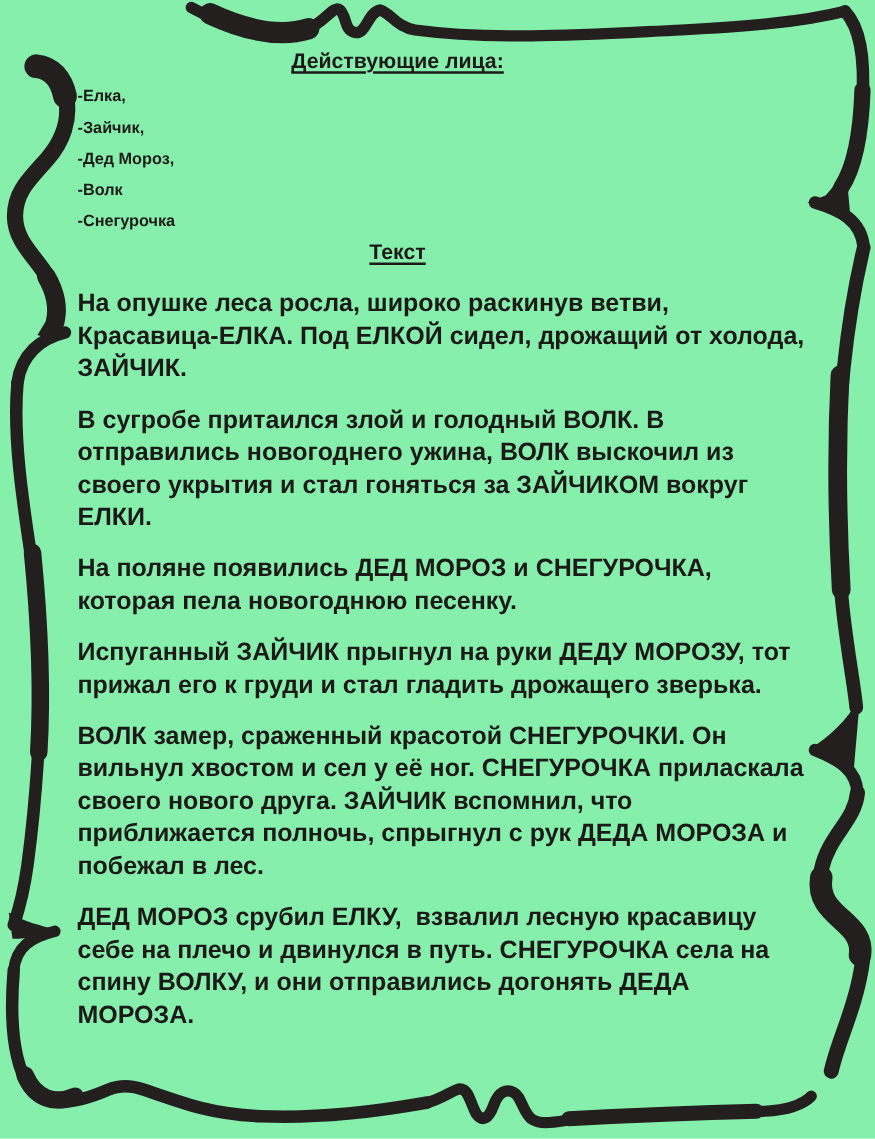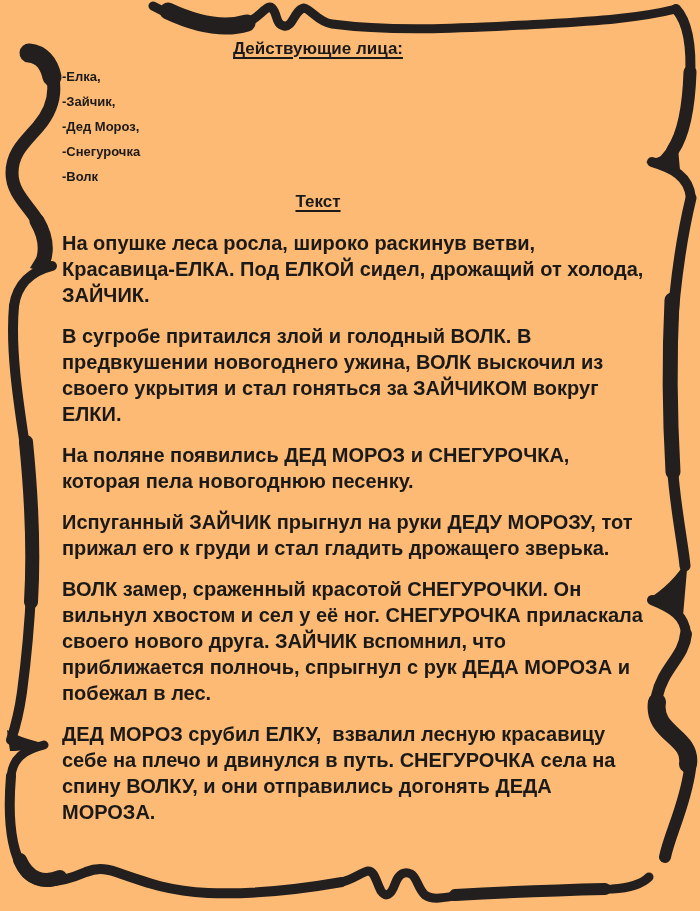--- a/index.html
+++ b/index.html
@@ -4,21 +4,21 @@
 <style>
   html, body {
     margin: 0;
     padding: 0;
     background: #ffffff;
   }
   .page {
     position: relative;
     width: 700px;
     height: 911px;
-    background: #fdba74;
+    background: #86efac;
     overflow: hidden;
     font-family: "Liberation Sans", sans-serif;
   }
   svg.frame {
     position: absolute;
     left: 0;
     top: 0;
     width: 700px;
     height: 911px;
   }
@@ -110,31 +110,31 @@
   <div class="content">
 
     <div class="heading-wrap">
       <h1 class="heading">Действующие лица:</h1>
     </div>
 
     <div class="cast-list">
       <div class="cast-item">-Елка,</div>
       <div class="cast-item">-Зайчик,</div>
       <div class="cast-item">-Дед Мороз,</div>
+      <div class="cast-item">-Волк</div>
       <div class="cast-item">-Снегурочка</div>
-      <div class="cast-item">-Волк</div>
     </div>
 
     <div class="heading-wrap text-heading-wrap">
       <h2 class="heading">Текст</h2>
     </div>
 
     <div class="paragraphs">
       <p>На опушке леса росла, широко раскинув ветви, Красавица-ЕЛКА. Под ЕЛКОЙ сидел, дрожащий от холода, ЗАЙЧИК.</p>
-      <p>В сугробе притаился злой и голодный ВОЛК. В предвкушении новогоднего ужина, ВОЛК выскочил из своего укрытия и стал гоняться за ЗАЙЧИКОМ вокруг ЕЛКИ.</p>
+      <p>В сугробе притаился злой и голодный ВОЛК. В отправились новогоднего ужина, ВОЛК выскочил из своего укрытия и стал гоняться за ЗАЙЧИКОМ вокруг ЕЛКИ.</p>
       <p>На поляне появились ДЕД МОРОЗ и СНЕГУРОЧКА, которая пела новогоднюю песенку.</p>
       <p>Испуганный ЗАЙЧИК прыгнул на руки ДЕДУ МОРОЗУ, тот прижал его к груди и стал гладить дрожащего зверька.</p>
       <p>ВОЛК замер, сраженный красотой СНЕГУРОЧКИ. Он вильнул хвостом и сел у её ног. СНЕГУРОЧКА приласкала своего нового друга. ЗАЙЧИК вспомнил, что приближается полночь, спрыгнул с рук ДЕДА МОРОЗА и побежал в лес.</p>
       <p>ДЕД МОРОЗ срубил ЕЛКУ,  взвалил лесную красавицу себе на плечо и двинулся в путь. СНЕГУРОЧКА села на спину ВОЛКУ, и они отправились догонять ДЕДА МОРОЗА.</p>
     </div>
 
   </div>
 </div>
 
 </body></html>

